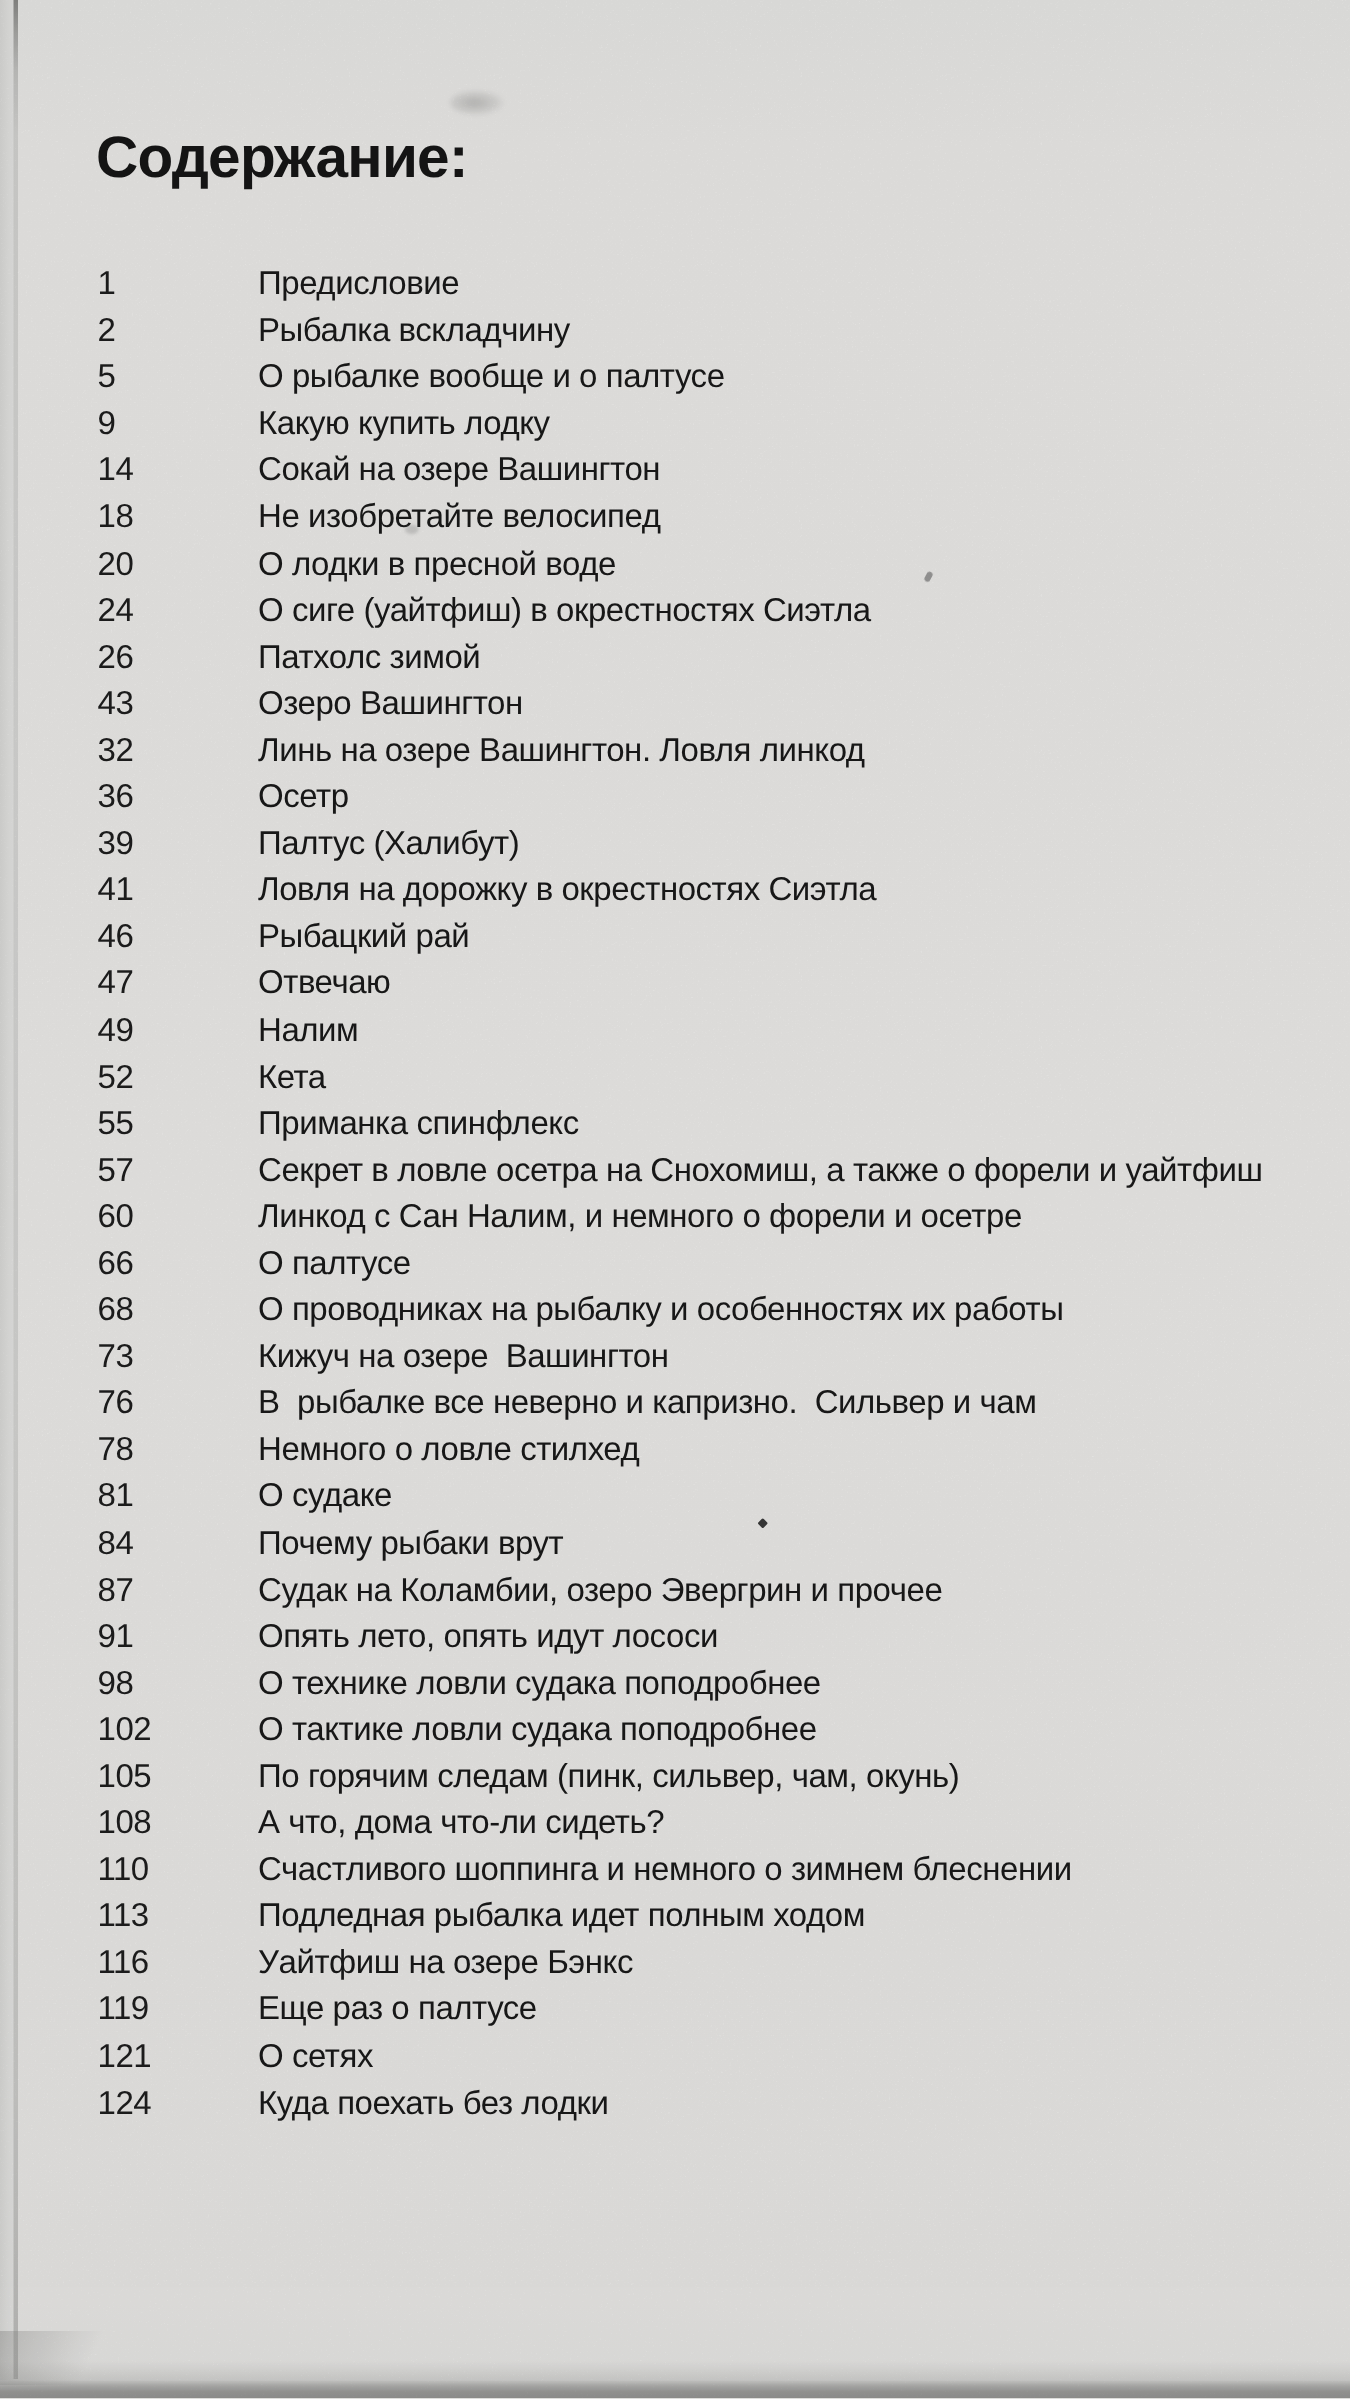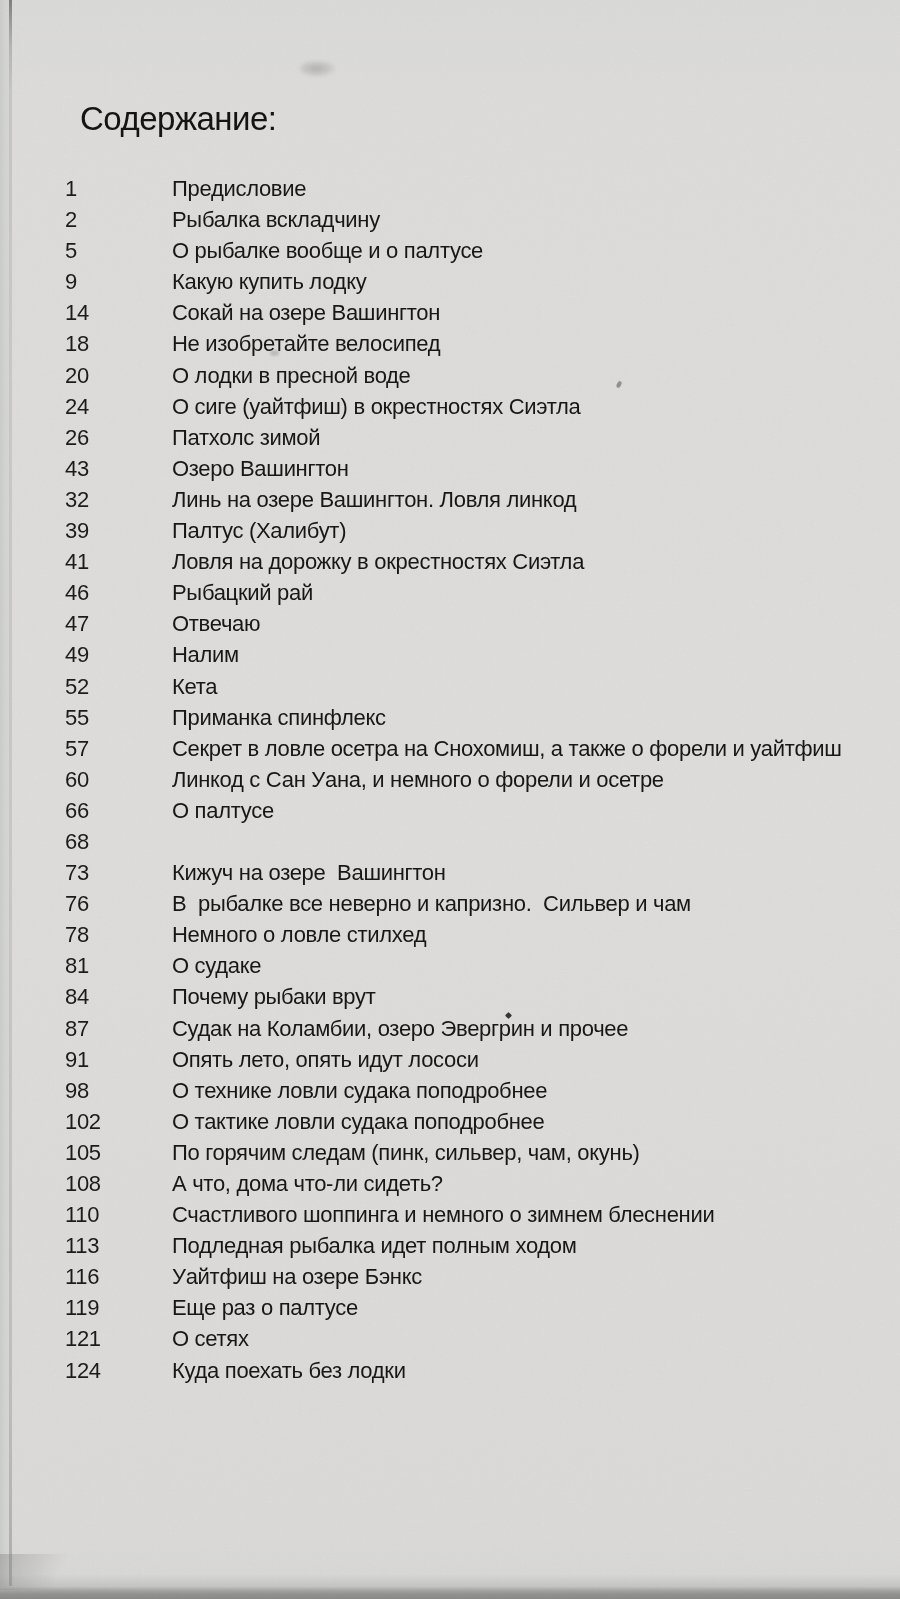--- a/index.html
+++ b/index.html
@@ -49,23 +49,23 @@
   .corner-wedge {
     position: absolute;
     left: 0; bottom: 9px;
     width: 95px; height: 36px;
     background: linear-gradient(115deg, rgba(138,138,136,.40) 0%, rgba(138,138,136,0) 62%);
   }
   
   .title {
     position: absolute;
     left: 64px; top: 84px;
-    margin: 16px;
-    font-size: 33px;
-    font-weight: 400;
+    margin: 0;
+    font-size: 39px;
+    font-weight: 700;
     letter-spacing: -0.5px;
     color: #161616;
   }
   
   .toc {
     position: absolute;
     left: 65px; top: 173px; right: 30px;
   }
   .row {
     display: flex;
@@ -171,20 +171,24 @@
     </div>
       <div class="row">
       <span class="num">43</span>
       <span class="ttl">Озеро Вашингтон</span>
     </div>
       <div class="row">
       <span class="num">32</span>
       <span class="ttl">Линь на озере Вашингтон. Ловля линкод</span>
     </div>
       <div class="row">
+      <span class="num">36</span>
+      <span class="ttl">Осетр</span>
+    </div>
+      <div class="row">
       <span class="num">39</span>
       <span class="ttl">Палтус (Халибут)</span>
     </div>
       <div class="row">
       <span class="num">41</span>
       <span class="ttl">Ловля на дорожку в окрестностях Сиэтла</span>
     </div>
       <div class="row">
       <span class="num">46</span>
       <span class="ttl">Рыбацкий рай</span>
@@ -204,28 +208,29 @@
       <div class="row">
       <span class="num">55</span>
       <span class="ttl">Приманка спинфлекс</span>
     </div>
       <div class="row">
       <span class="num">57</span>
       <span class="ttl">Секрет в ловле осетра на Снохомиш, а также о форели и уайтфиш</span>
     </div>
       <div class="row">
       <span class="num">60</span>
-      <span class="ttl">Линкод с Сан Уана, и немного о форели и осетре</span>
+      <span class="ttl">Линкод с Сан Налим, и немного о форели и осетре</span>
     </div>
       <div class="row">
       <span class="num">66</span>
       <span class="ttl">О палтусе</span>
     </div>
       <div class="row">
       <span class="num">68</span>
+      <span class="ttl">О проводниках на рыбалку и особенностях их работы</span>
     </div>
       <div class="row">
       <span class="num">73</span>
       <span class="ttl">Кижуч на озере  Вашингтон</span>
     </div>
       <div class="row">
       <span class="num">76</span>
       <span class="ttl">В  рыбалке все неверно и капризно.  Сильвер и чам</span>
     </div>
       <div class="row">

